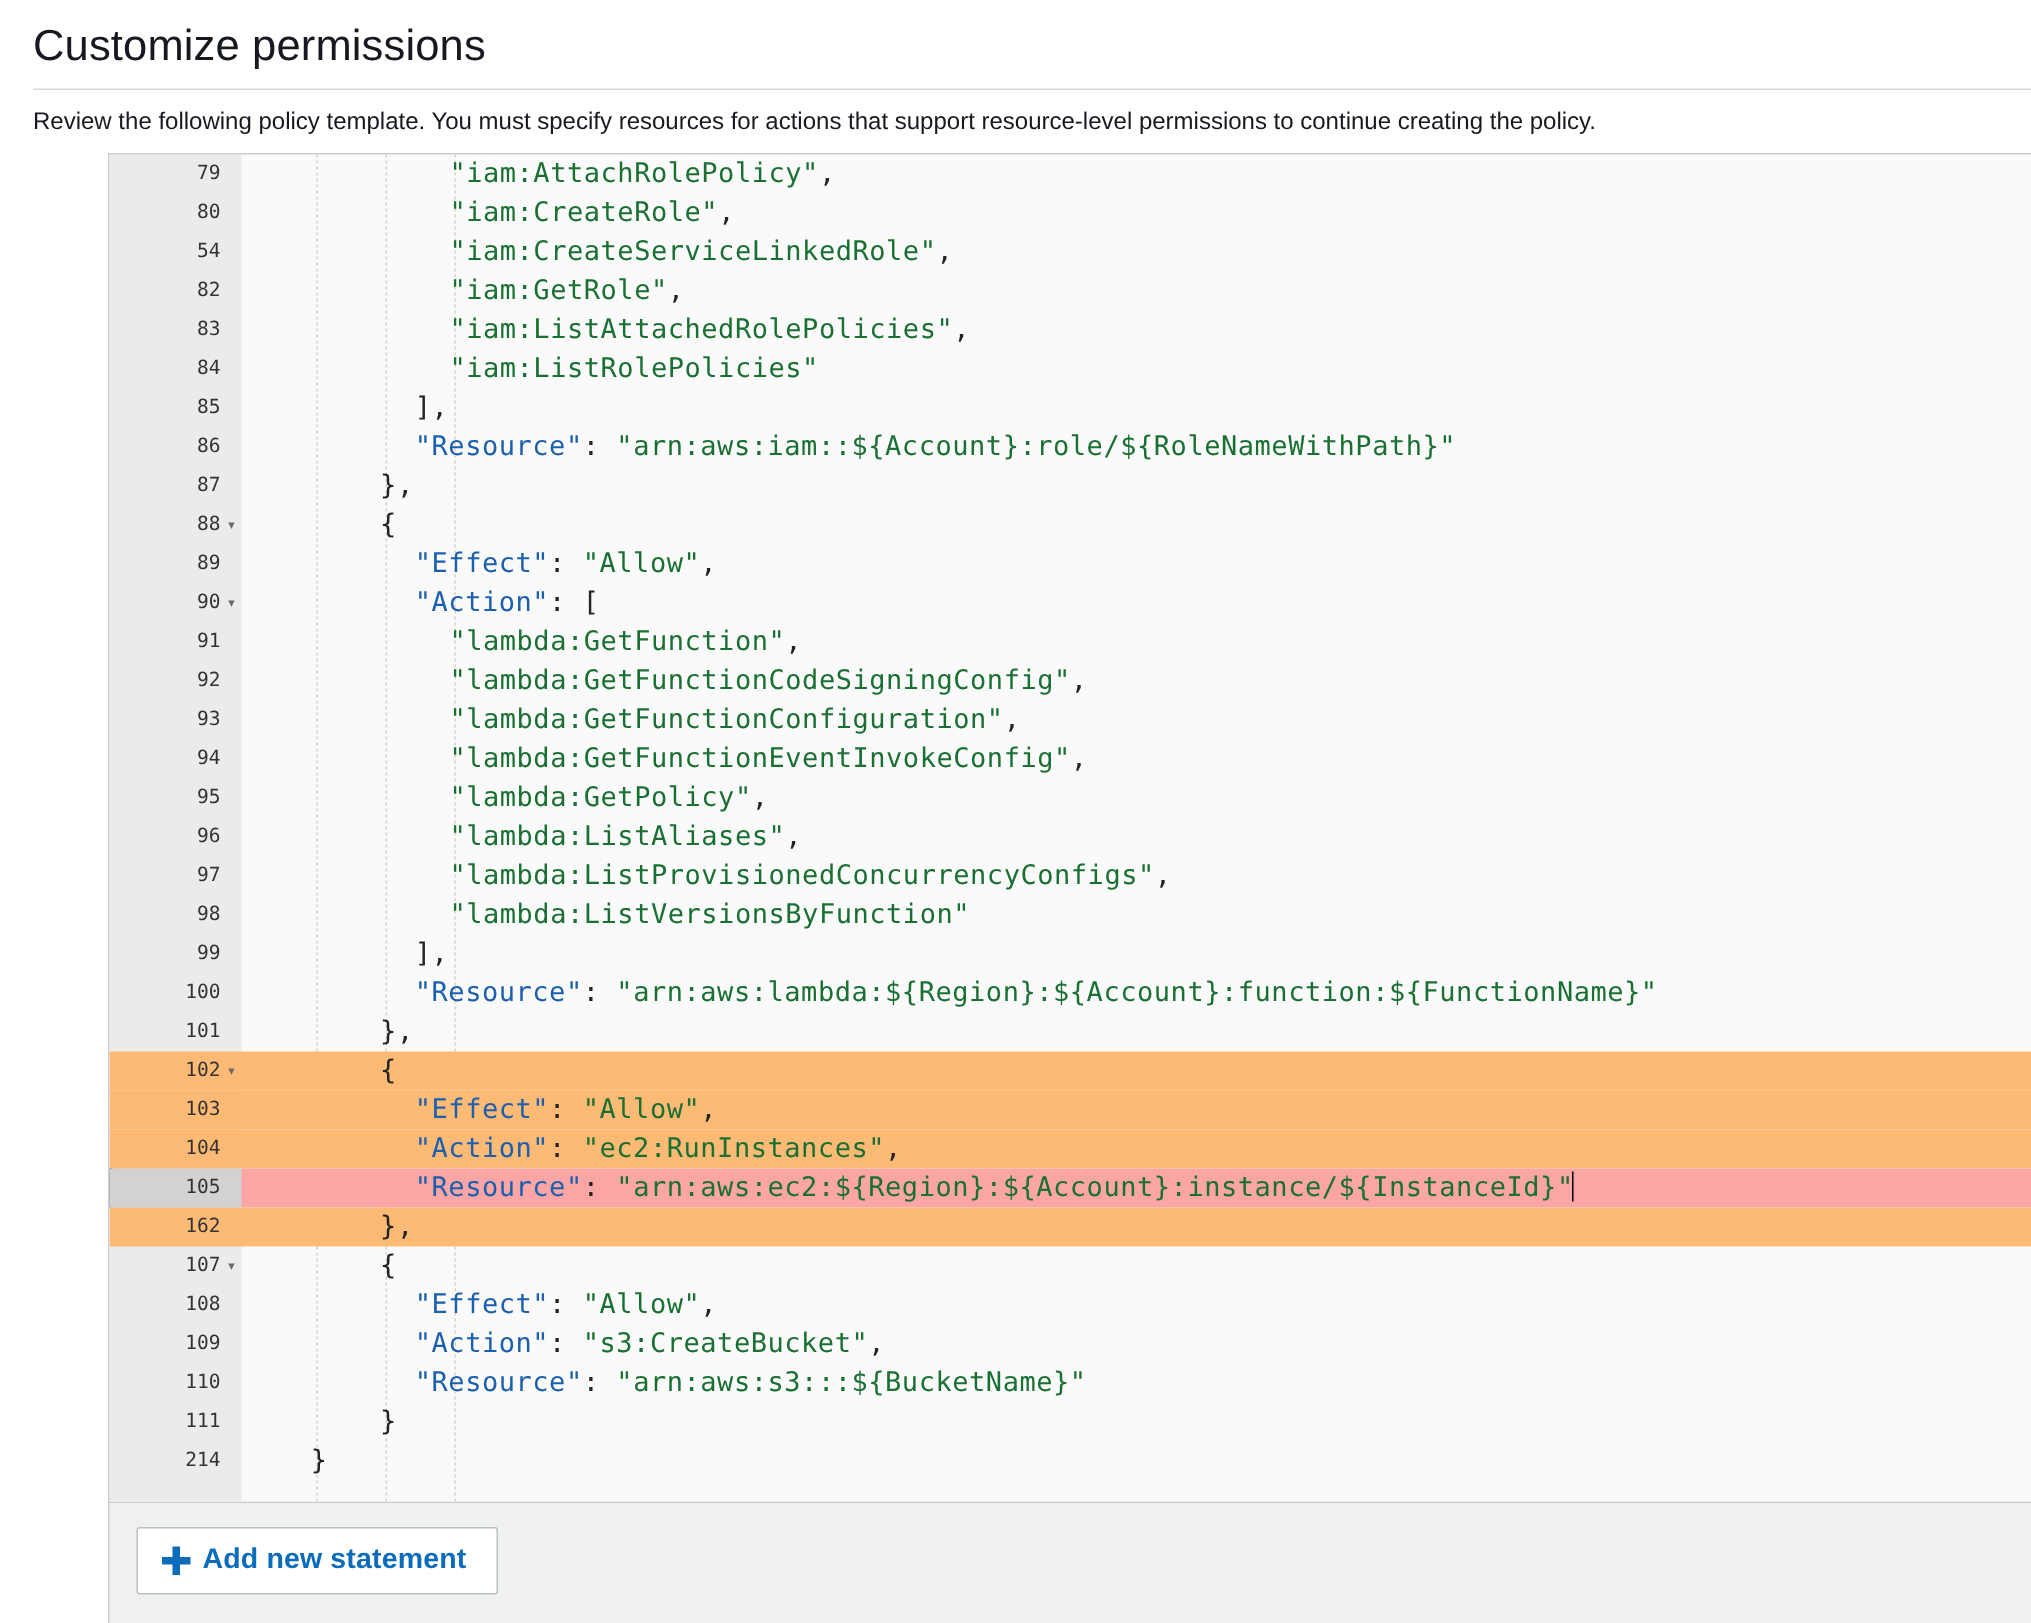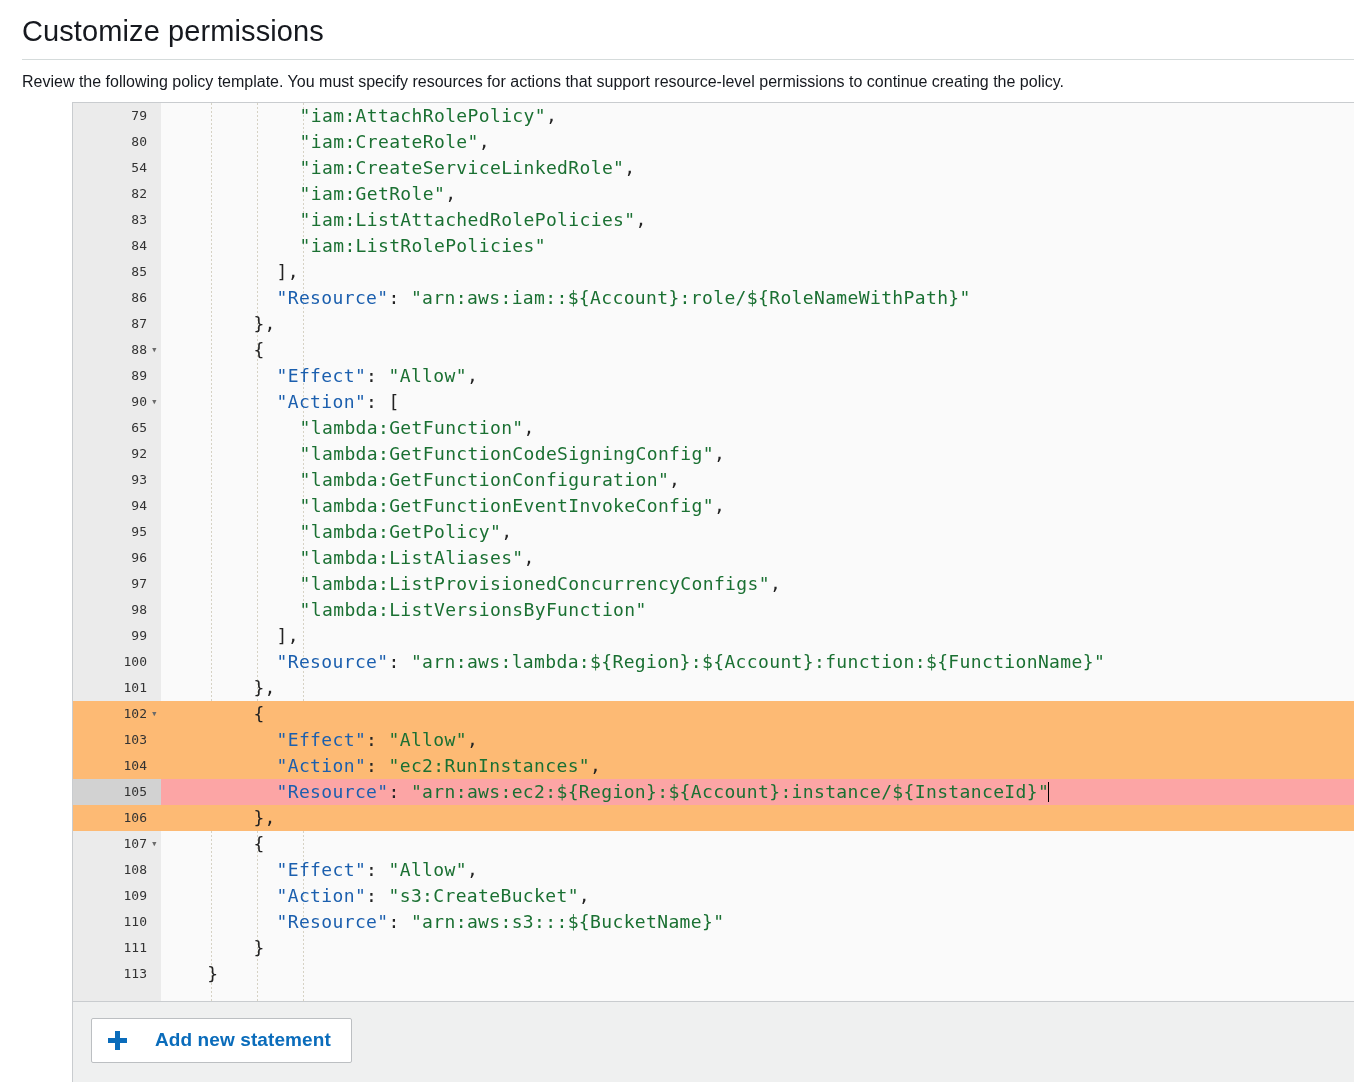--- a/index.html
+++ b/index.html
@@ -151,21 +151,21 @@
     border-left: 1px solid #c9cccf;
     border-top: 1px solid #c9cccf;
     background: #eff0f0;
     height: 91px;
     box-sizing: border-box;
     padding: 16px 0 0 18px;
   }
   .add-btn {
     display: inline-flex;
     align-items: center;
-    gap: 28px;
+    gap: 8px;
     background: #ffffff;
     border: 1px solid #bcbfc2;
     border-radius: 2px;
     padding: 10px 20px 11px 16px;
     cursor: pointer;
     font-family: "Liberation Sans", sans-serif;
   }
   .plus-icon {
     display: inline-block;
     width: 19px;
@@ -207,42 +207,42 @@
         <div class="row"><div class="ln">54</div><div class="code" style="left: 226.6px;"><span class="s">"iam:CreateServiceLinkedRole"</span><span class="p">,</span></div></div>
         <div class="row"><div class="ln">82</div><div class="code" style="left: 226.6px;"><span class="s">"iam:GetRole"</span><span class="p">,</span></div></div>
         <div class="row"><div class="ln">83</div><div class="code" style="left: 226.6px;"><span class="s">"iam:ListAttachedRolePolicies"</span><span class="p">,</span></div></div>
         <div class="row"><div class="ln">84</div><div class="code" style="left: 226.6px;"><span class="s">"iam:ListRolePolicies"</span></div></div>
         <div class="row"><div class="ln">85</div><div class="code" style="left: 203.5px;"><span class="p">],</span></div></div>
         <div class="row"><div class="ln">86</div><div class="code" style="left: 203.5px;"><span class="k">"Resource"</span><span class="p">: </span><span class="s">"arn:aws:iam::${Account}:role/${RoleNameWithPath}"</span></div></div>
         <div class="row"><div class="ln">87</div><div class="code" style="left: 180.4px;"><span class="p">},</span></div></div>
         <div class="row"><div class="ln">88</div><div class="fold">▾</div><div class="code" style="left: 180.4px;"><span class="p">{</span></div></div>
         <div class="row"><div class="ln">89</div><div class="code" style="left: 203.5px;"><span class="k">"Effect"</span><span class="p">: </span><span class="s">"Allow"</span><span class="p">,</span></div></div>
         <div class="row"><div class="ln">90</div><div class="fold">▾</div><div class="code" style="left: 203.5px;"><span class="k">"Action"</span><span class="p">: [</span></div></div>
-        <div class="row"><div class="ln">65</div><div class="code" style="left: 226.6px;"><span class="s">"lambda:GetFunction"</span><span class="p">,</span></div></div>
+        <div class="row"><div class="ln">91</div><div class="code" style="left: 226.6px;"><span class="s">"lambda:GetFunction"</span><span class="p">,</span></div></div>
         <div class="row"><div class="ln">92</div><div class="code" style="left: 226.6px;"><span class="s">"lambda:GetFunctionCodeSigningConfig"</span><span class="p">,</span></div></div>
         <div class="row"><div class="ln">93</div><div class="code" style="left: 226.6px;"><span class="s">"lambda:GetFunctionConfiguration"</span><span class="p">,</span></div></div>
         <div class="row"><div class="ln">94</div><div class="code" style="left: 226.6px;"><span class="s">"lambda:GetFunctionEventInvokeConfig"</span><span class="p">,</span></div></div>
         <div class="row"><div class="ln">95</div><div class="code" style="left: 226.6px;"><span class="s">"lambda:GetPolicy"</span><span class="p">,</span></div></div>
         <div class="row"><div class="ln">96</div><div class="code" style="left: 226.6px;"><span class="s">"lambda:ListAliases"</span><span class="p">,</span></div></div>
         <div class="row"><div class="ln">97</div><div class="code" style="left: 226.6px;"><span class="s">"lambda:ListProvisionedConcurrencyConfigs"</span><span class="p">,</span></div></div>
         <div class="row"><div class="ln">98</div><div class="code" style="left: 226.6px;"><span class="s">"lambda:ListVersionsByFunction"</span></div></div>
         <div class="row"><div class="ln">99</div><div class="code" style="left: 203.5px;"><span class="p">],</span></div></div>
         <div class="row"><div class="ln">100</div><div class="code" style="left: 203.5px;"><span class="k">"Resource"</span><span class="p">: </span><span class="s">"arn:aws:lambda:${Region}:${Account}:function:${FunctionName}"</span></div></div>
         <div class="row"><div class="ln">101</div><div class="code" style="left: 180.4px;"><span class="p">},</span></div></div>
         <div class="row selected"><div class="ln">102</div><div class="fold">▾</div><div class="code" style="left: 180.4px;"><span class="p">{</span></div></div>
         <div class="row selected"><div class="ln">103</div><div class="code" style="left: 203.5px;"><span class="k">"Effect"</span><span class="p">: </span><span class="s">"Allow"</span><span class="p">,</span></div></div>
         <div class="row selected"><div class="ln">104</div><div class="code" style="left: 203.5px;"><span class="k">"Action"</span><span class="p">: </span><span class="s">"ec2:RunInstances"</span><span class="p">,</span></div></div>
         <div class="row selected active"><div class="ln-bg"></div><div class="ln">105</div><div class="code" style="left: 203.5px;"><span class="k">"Resource"</span><span class="p">: </span><span class="s">"arn:aws:ec2:${Region}:${Account}:instance/${InstanceId}"</span><span class="caret"></span></div></div>
-        <div class="row selected"><div class="ln">106</div><div class="code" style="left: 180.4px;"><span class="p">},</span></div></div>
+        <div class="row selected"><div class="ln">162</div><div class="code" style="left: 180.4px;"><span class="p">},</span></div></div>
         <div class="row"><div class="ln">107</div><div class="fold">▾</div><div class="code" style="left: 180.4px;"><span class="p">{</span></div></div>
         <div class="row"><div class="ln">108</div><div class="code" style="left: 203.5px;"><span class="k">"Effect"</span><span class="p">: </span><span class="s">"Allow"</span><span class="p">,</span></div></div>
         <div class="row"><div class="ln">109</div><div class="code" style="left: 203.5px;"><span class="k">"Action"</span><span class="p">: </span><span class="s">"s3:CreateBucket"</span><span class="p">,</span></div></div>
         <div class="row"><div class="ln">110</div><div class="code" style="left: 203.5px;"><span class="k">"Resource"</span><span class="p">: </span><span class="s">"arn:aws:s3:::${BucketName}"</span></div></div>
         <div class="row"><div class="ln">111</div><div class="code" style="left: 180.4px;"><span class="p">}</span></div></div>
-        <div class="row"><div class="ln">113</div><div class="code" style="left: 134.2px;"><span class="p">}</span></div></div>
+        <div class="row"><div class="ln">214</div><div class="code" style="left: 134.2px;"><span class="p">}</span></div></div>
       </div>
   </div>
 </div>
 
 <div class="editor-footer">
   <div class="add-btn">
     <span class="plus-icon"></span>
     <span class="add-btn-label">Add new statement</span>
   </div>
 </div>

